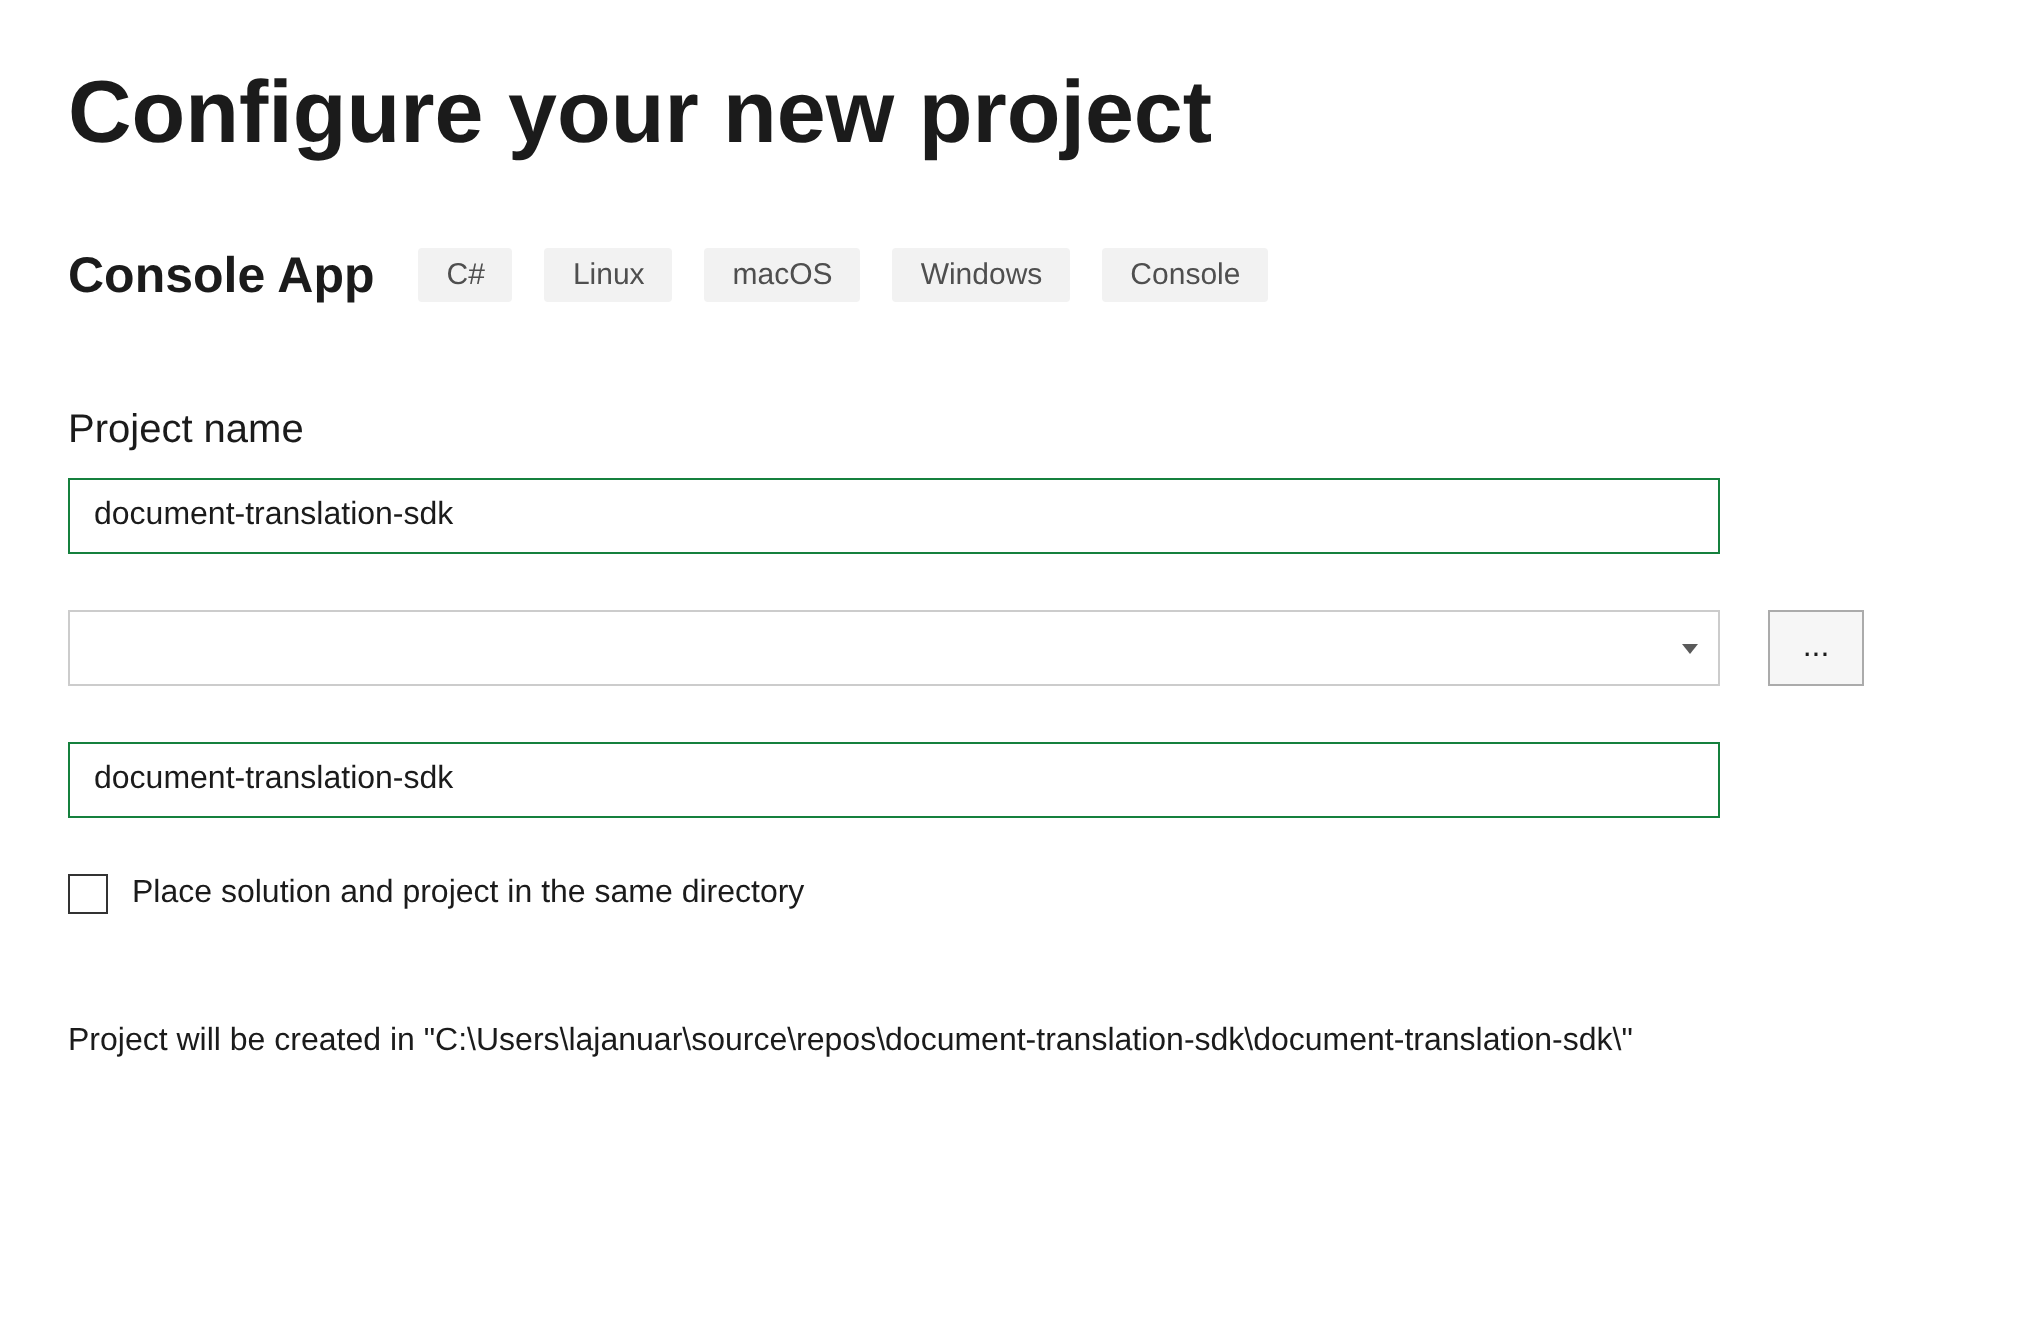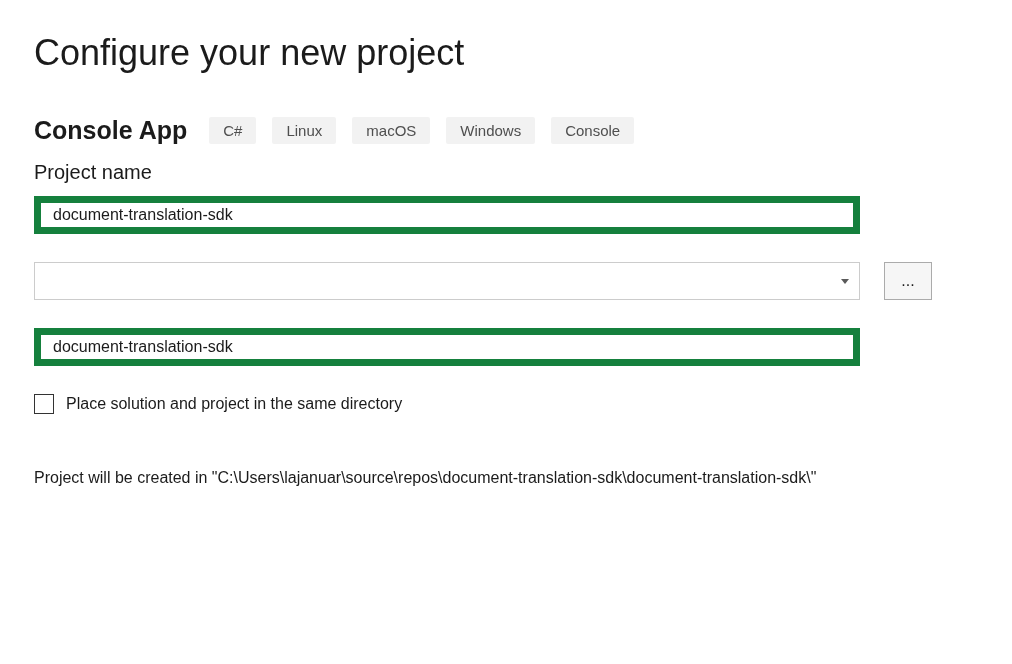--- a/index.html
+++ b/index.html
@@ -9,30 +9,30 @@
     }
     body {
       font-family: "Segoe UI", -apple-system, BlinkMacSystemFont, sans-serif;
       background: #ffffff;
       color: #1b1b1b;
       padding: 32px 34px;
       width: 1012px;
       height: 664px;
     }
     .page-title {
-      font-size: 36px;
-      font-weight: 400;
+      font-size: 44px;
+      font-weight: 700;
       margin-bottom: 42px;
       color: #1b1b1b;
     }
     .template-row {
       display: flex;
-      align-items: center;
+      align-items: flex-start;
       gap: 16px;
-      margin-bottom: 16px;
+      margin-bottom: 51px;
     }
     .template-name {
       font-size: 25px;
       font-weight: 600;
       color: #1b1b1b;
       margin-right: 6px;
     }
     .tag {
       background: #f2f2f2;
       color: #4f4f4f;
@@ -55,21 +55,21 @@
       display: inline-flex;
       align-items: center;
       justify-content: center;
       width: 16px;
       height: 16px;
       color: #0067c0;
     }
     .text-input {
       width: 826px;
       height: 38px;
-      border: 7px solid #15803d;
+      border: 1px solid #15803d;
       padding: 10px 12px;
       font-size: 16px;
       font-family: inherit;
       color: #1b1b1b;
       background: #ffffff;
     }
     .location-row {
       display: flex;
       align-items: center;
       gap: 24px;

